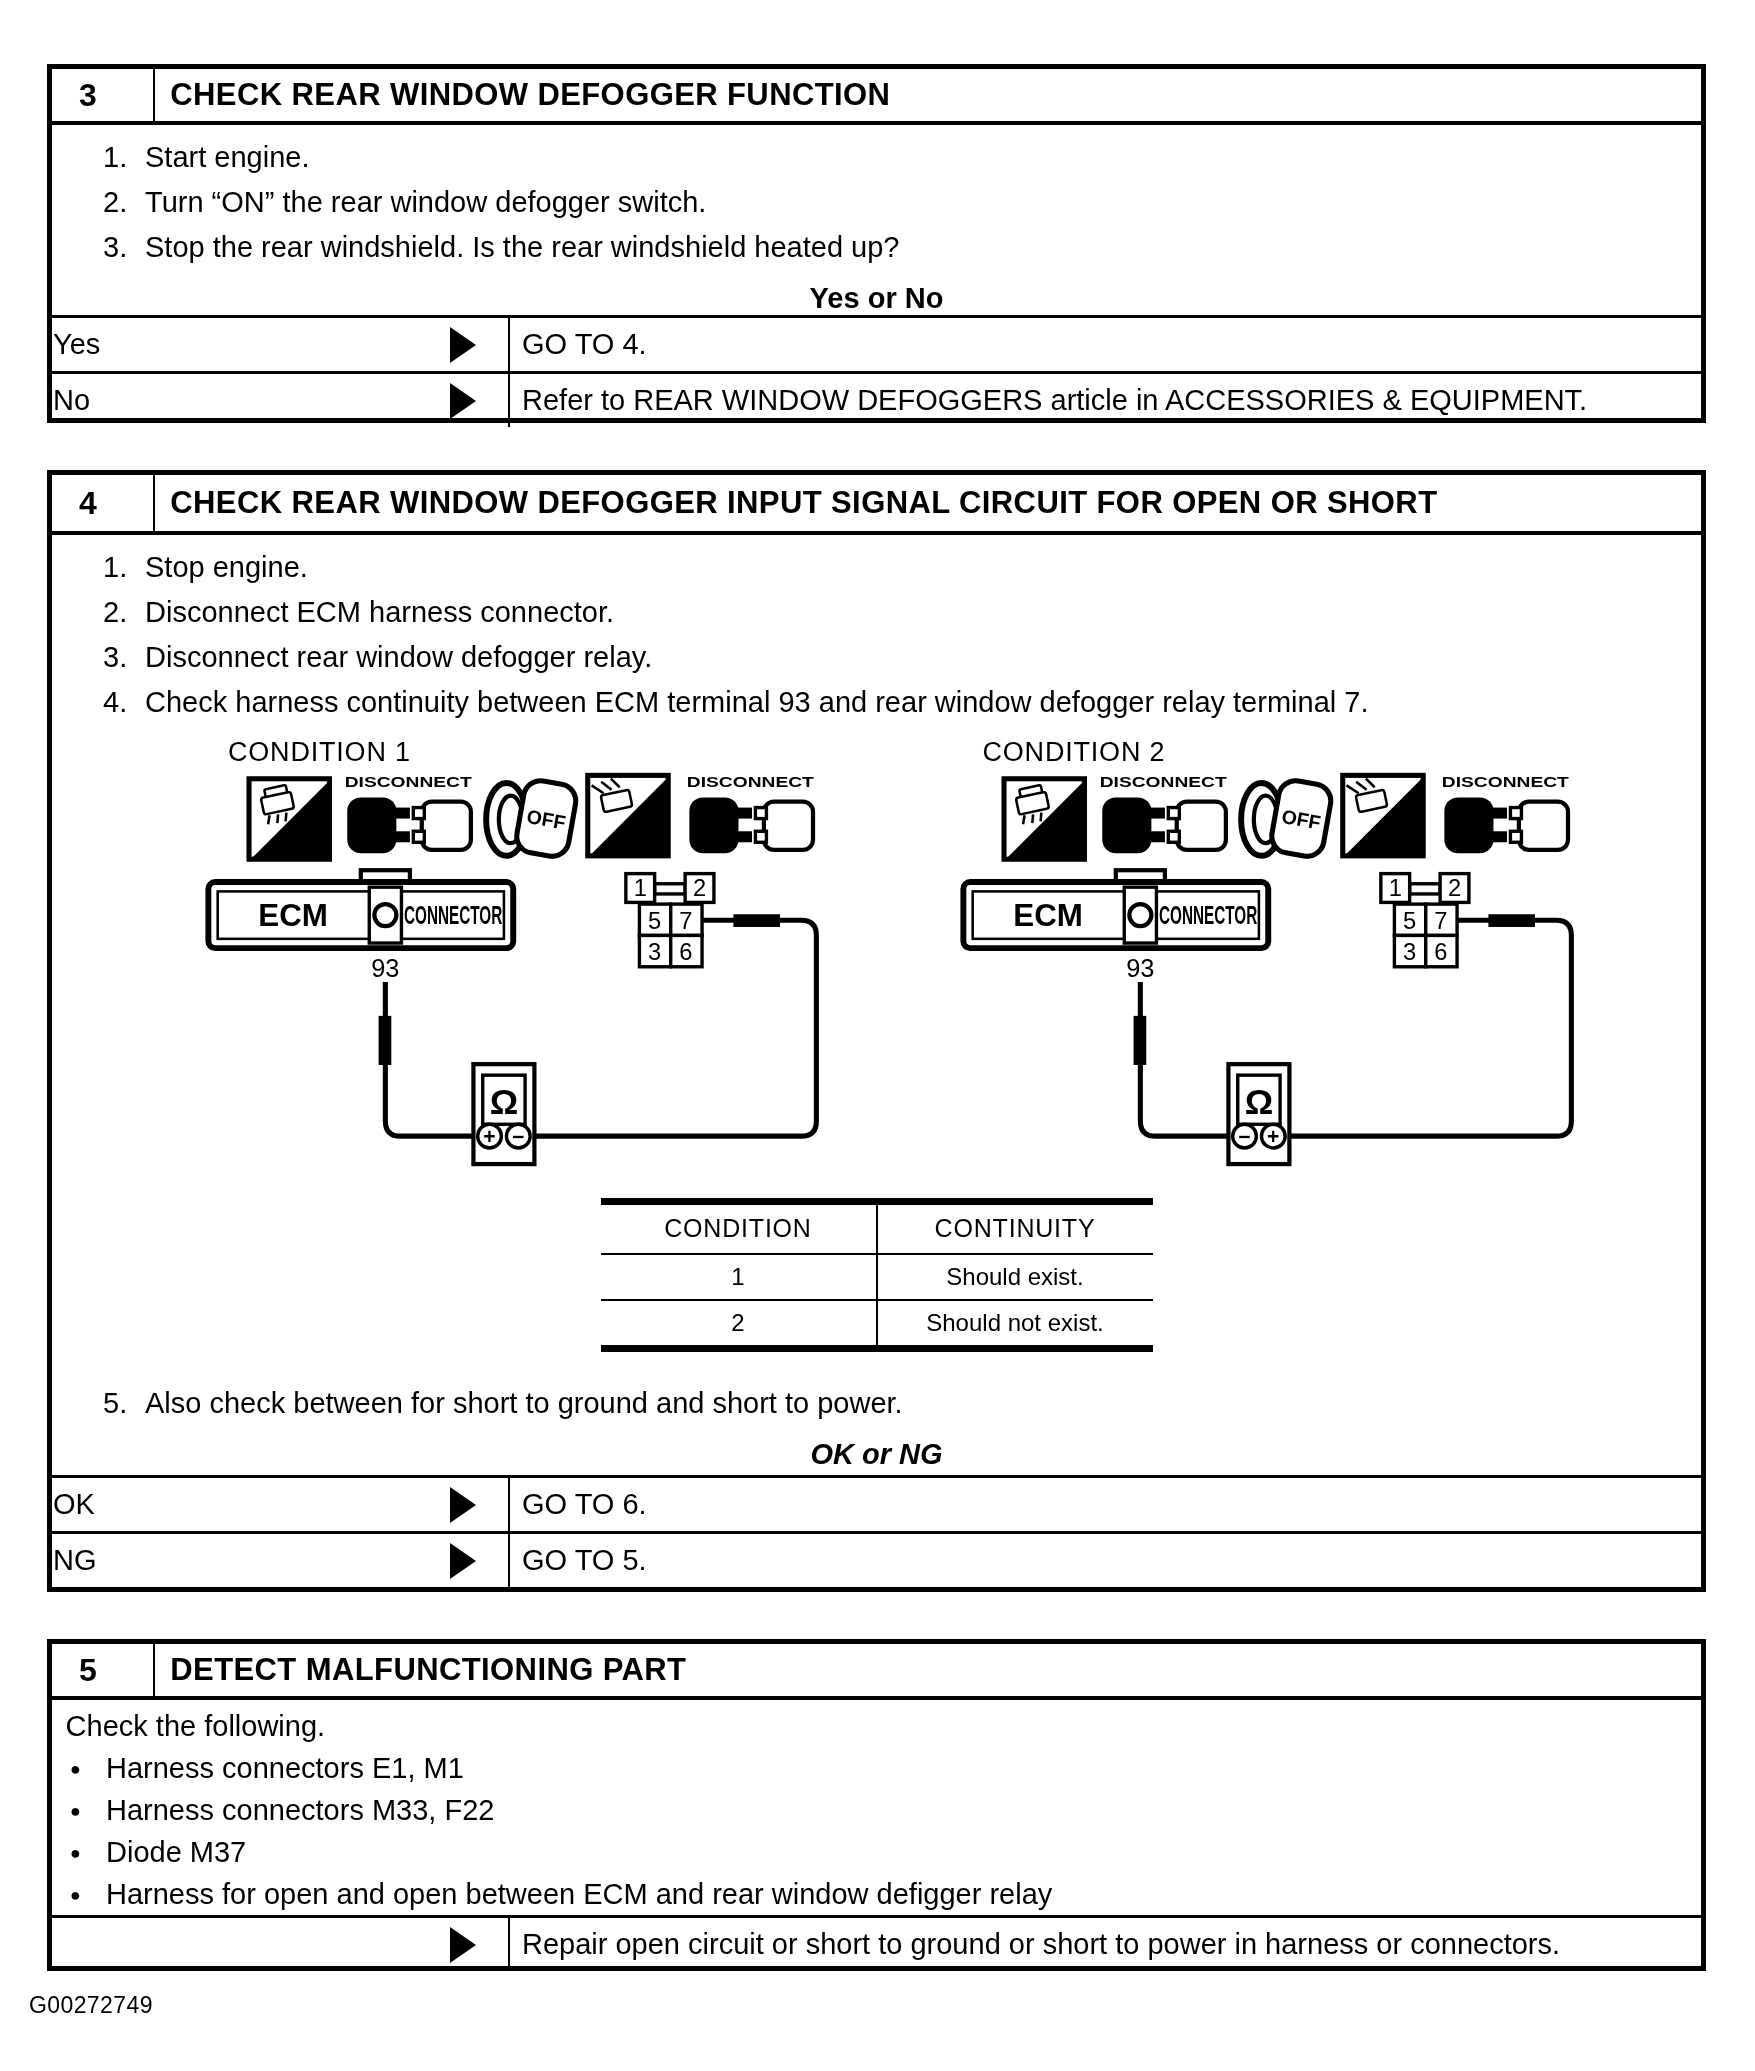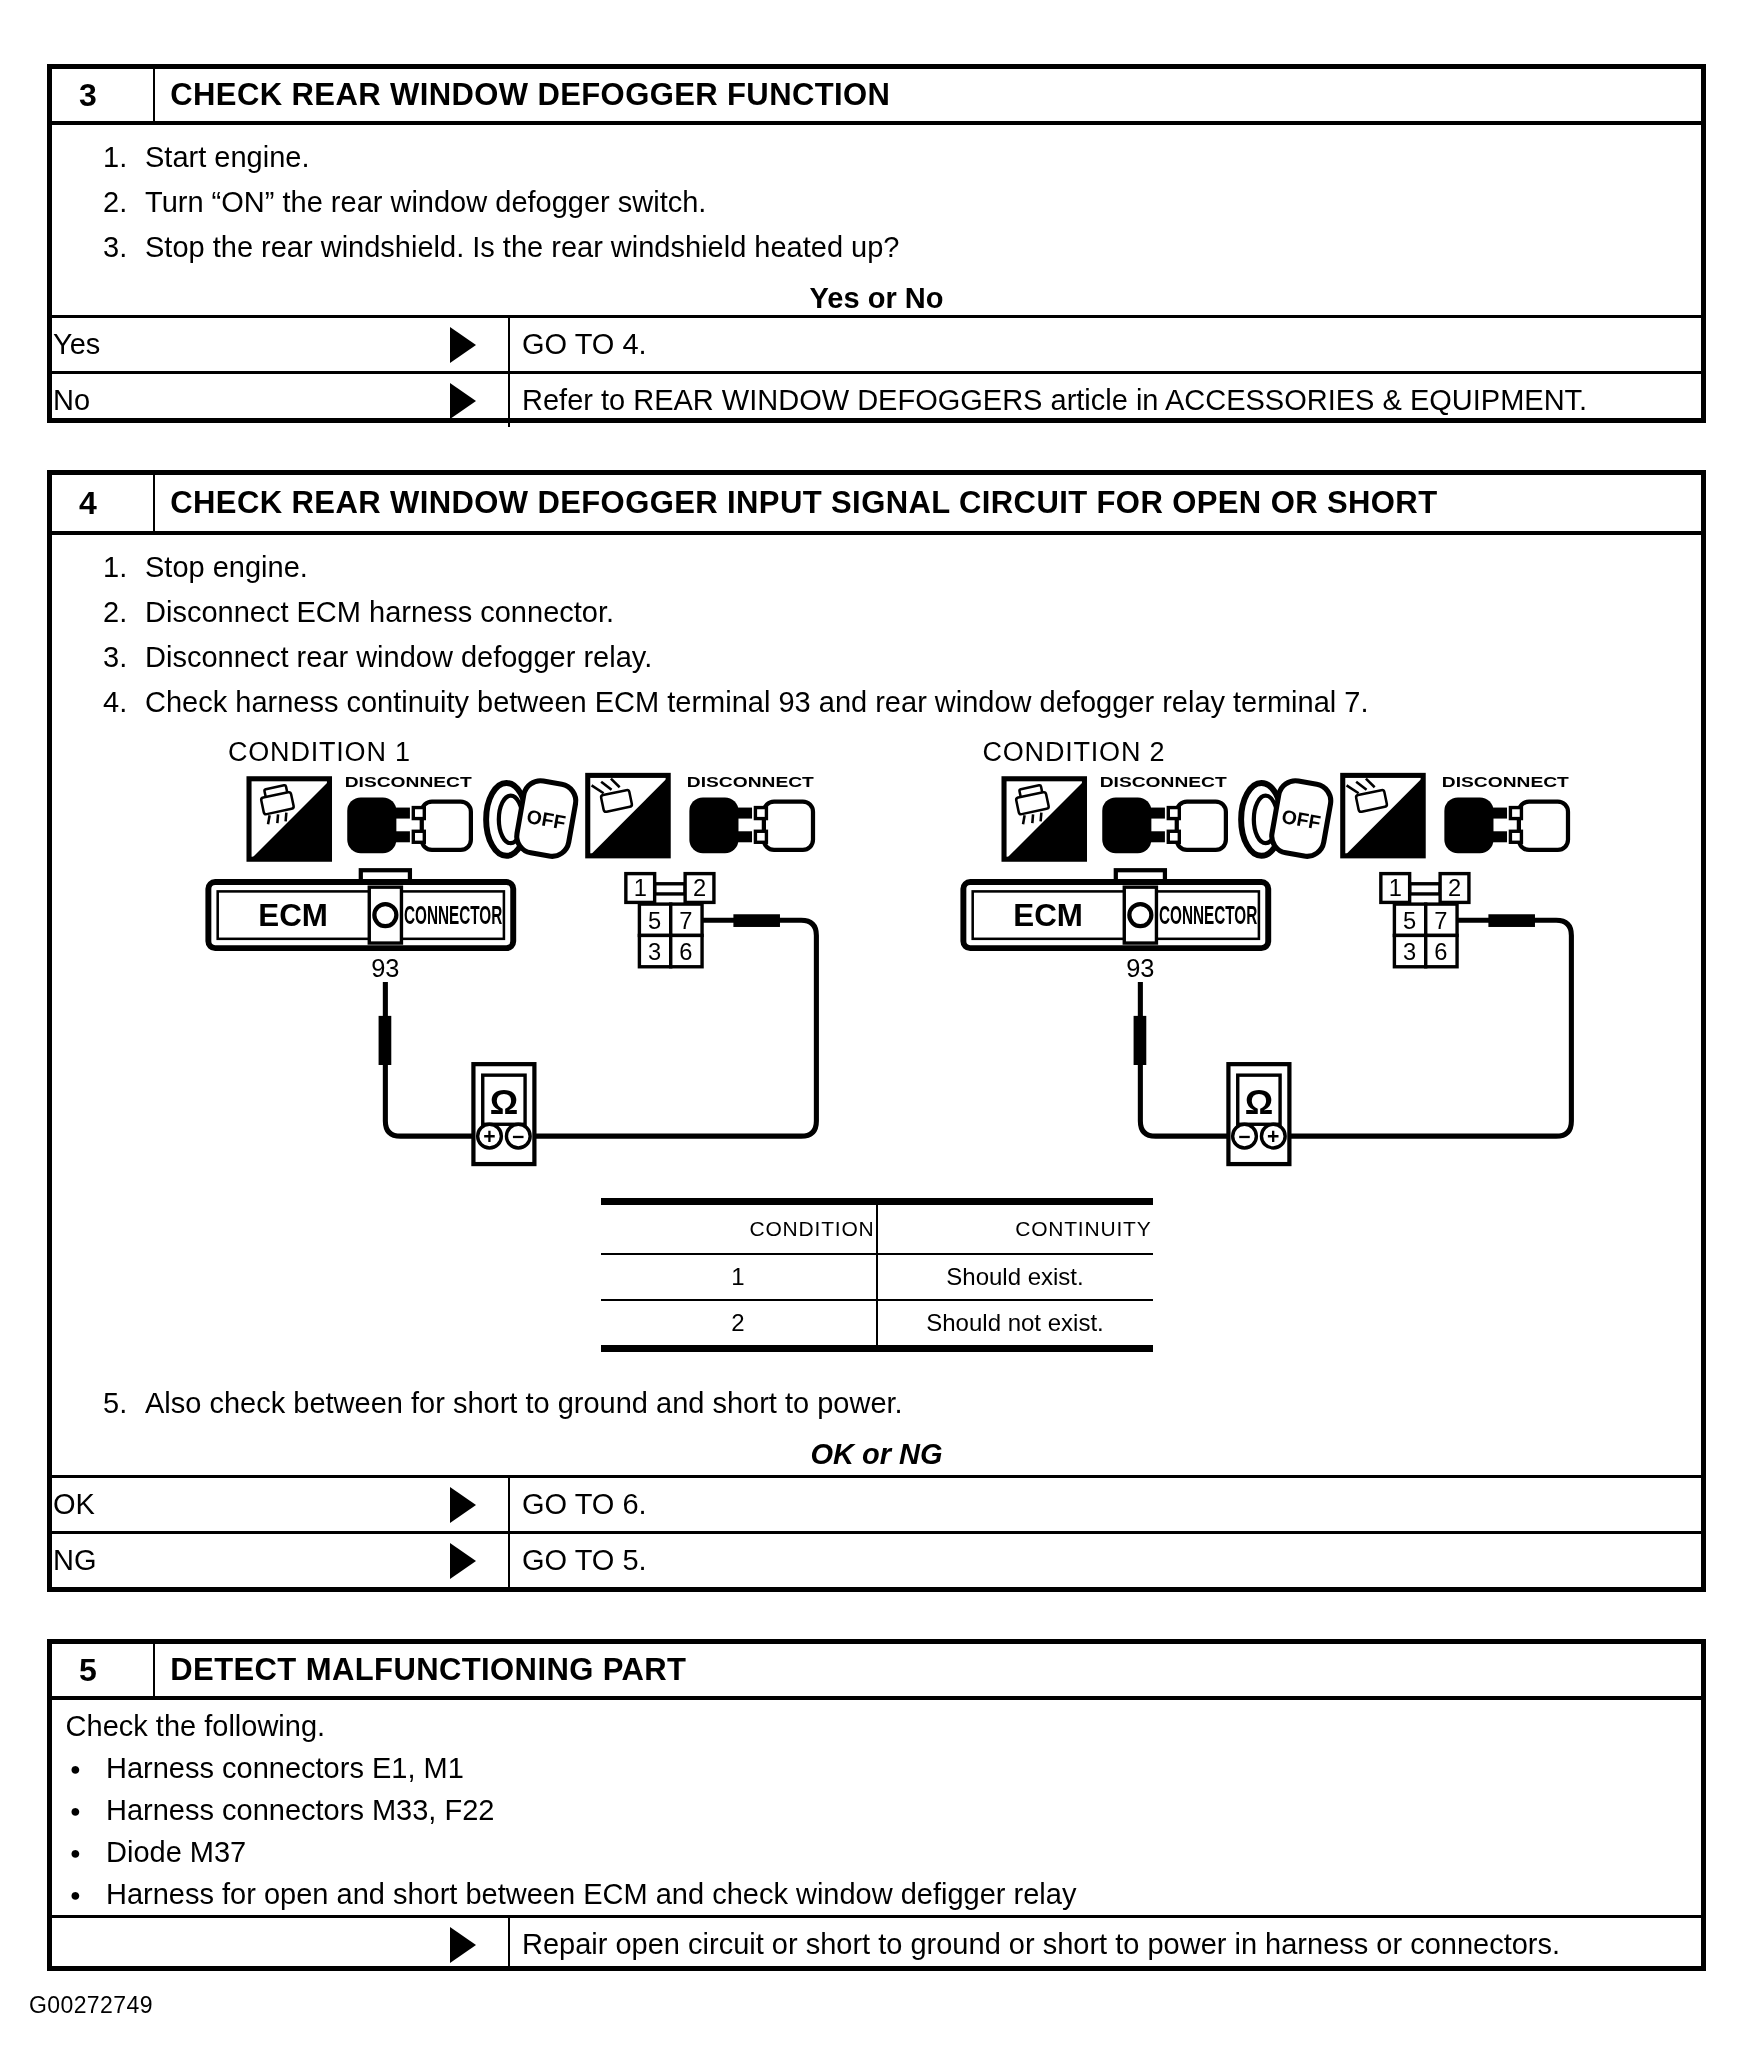--- a/index.html
+++ b/index.html
@@ -30,21 +30,21 @@
   .arrow{width:0;height:0;border-left:26px solid #000;border-top:18px solid transparent;
          border-bottom:18px solid transparent;}
   .cond-wrap{display:flex;gap:8.5px;padding-left:95px;margin-top:12px;flex:none;}
   .cond{width:746px;flex:none;}
   .cond-label{font-size:27px;letter-spacing:0.8px;margin:0 0 3.4px 81px;}
   svg text{font-family:"Liberation Sans",sans-serif;fill:#000;}
   table.ctable{border-collapse:collapse;margin:25.4px auto 0;flex:none;border-top:7.6px solid #000;border-bottom:7.6px solid #000;}
   table.ctable td{text-align:center;border-bottom:2.5px solid #000;}
   table.ctable tr:last-child td{border-bottom:none;}
   table.ctable td+td{border-left:2.5px solid #000;}
-  table.ctable .th{width:273px;height:46px;font-size:21px;letter-spacing:0.8px;text-align:right;}
+  table.ctable .th{width:273px;height:46px;font-size:25px;letter-spacing:0.8px;}
   table.ctable .tc{height:42px;font-size:24px;}
   ol.steps.step5{counter-reset:li 4;margin-top:29px;}
   .intro{font-size:29px;margin:6.8px 0 0 13.6px;line-height:39px;flex:none;}
   ul.bullets{margin:1.7px 0 0 0;padding:0 0 0 54px;font-size:29px;flex:none;}
   ul.bullets li{list-style:none;position:relative;line-height:42px;}
   ul.bullets li::before{content:"\25CF";font-size:18px;position:absolute;left:-36px;top:0.8px;}
   .fig-id{position:absolute;left:29px;top:1992px;font-size:23px;letter-spacing:0.4px;}
 </style>
 </head>
 <body>
@@ -335,21 +335,21 @@
 <div class="qbox" id="box5">
   <div class="qhead">
     <div class="qnum">5</div>
     <div class="qtitle">DETECT MALFUNCTIONING PART</div>
   </div>
   <div class="intro">Check the following.</div>
   <ul class="bullets">
     <li>Harness connectors E1, M1</li>
     <li>Harness connectors M33, F22</li>
     <li>Diode M37</li>
-    <li>Harness for open and short between ECM and check window defigger relay</li>
+    <li>Harness for open and open between ECM and rear window defigger relay</li>
   </ul>
   <div class="rows-bottom">
     <div class="rrow">
       <div class="rleft">
         <span></span>
         <span class="arrow"></span>
       </div>
       <div class="rright">Repair open circuit or short to ground or short to power in harness or connectors.</div>
     </div>
   </div>

